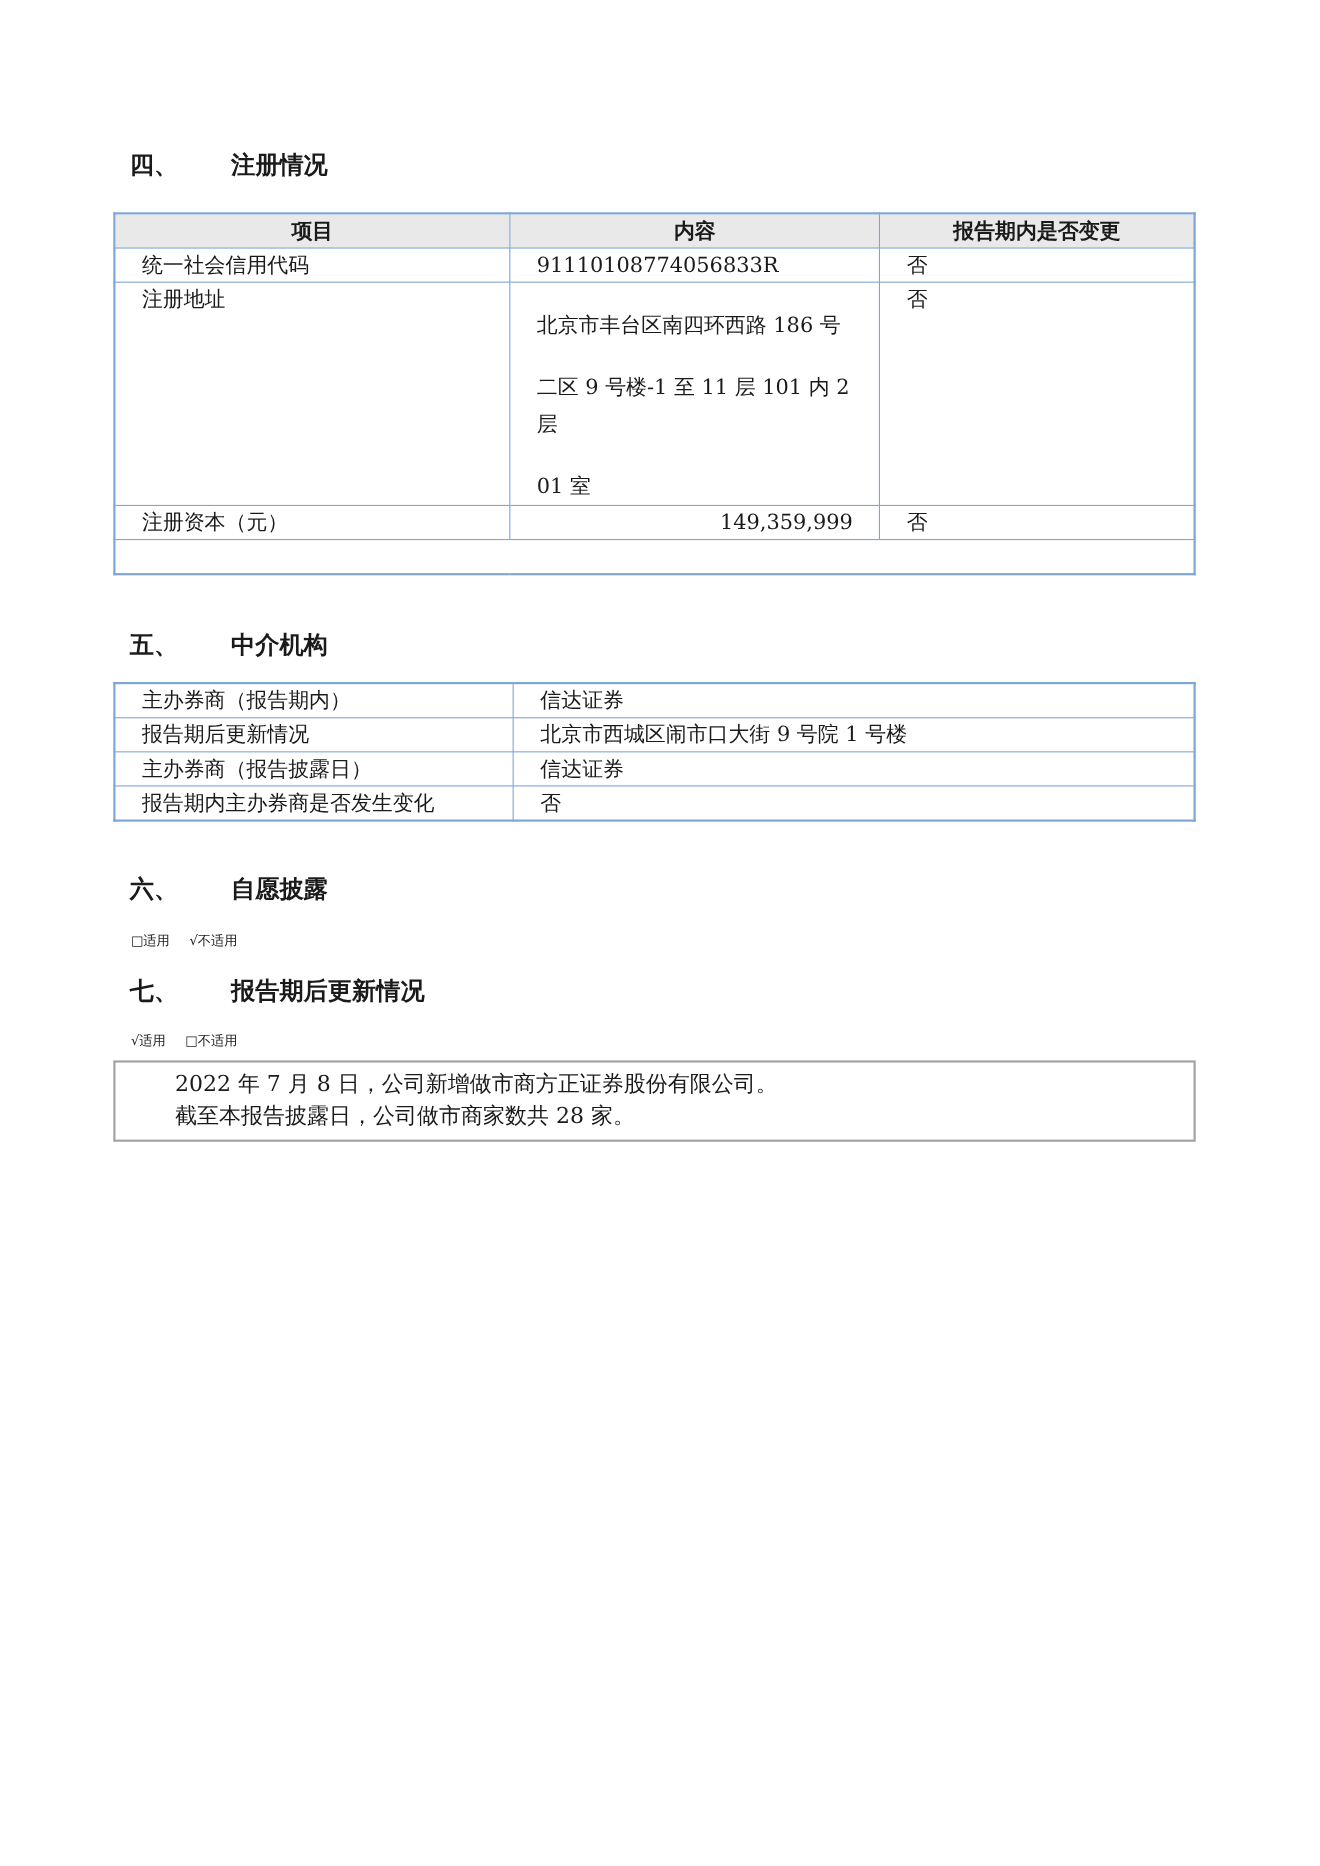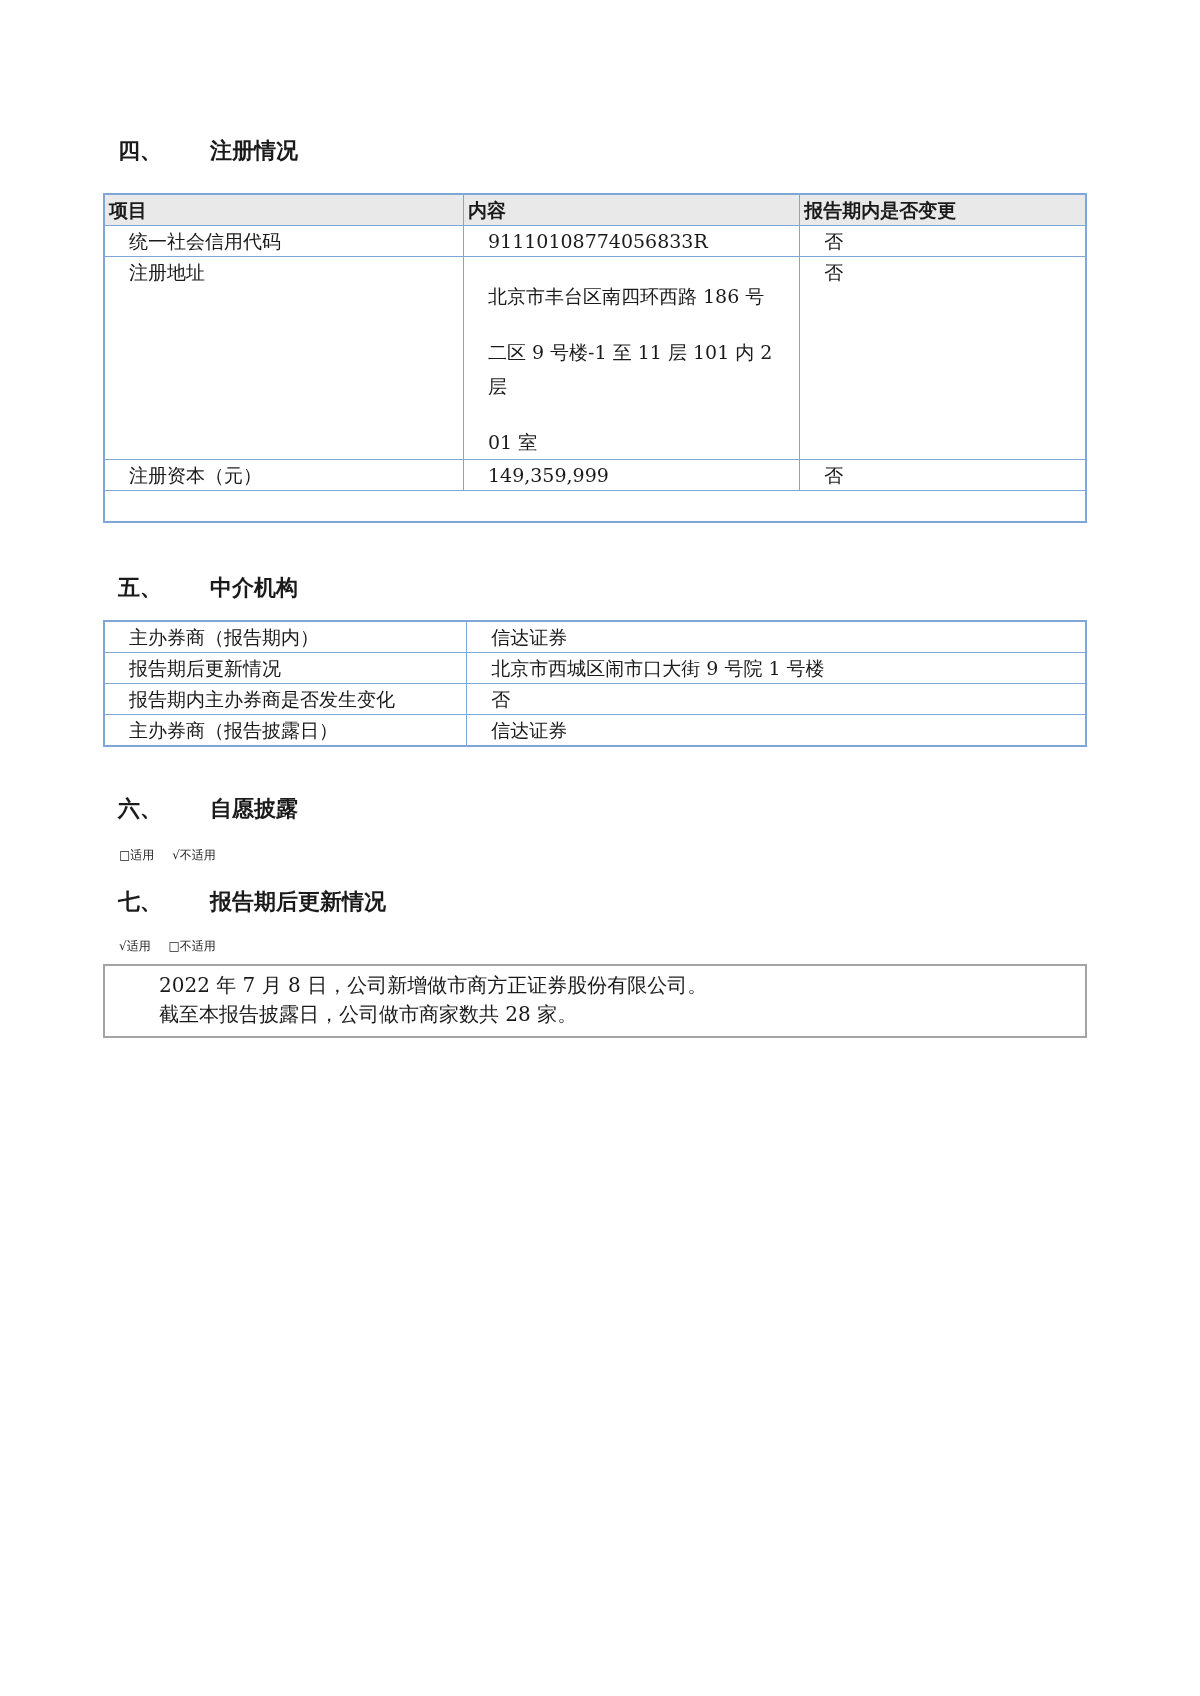--- a/index.html
+++ b/index.html
@@ -45,27 +45,27 @@
   .tbl th, .tbl td {
     border: 1px solid #7ea7d8;
     font-size: 19px;
     padding: 0 24px;
     vertical-align: top;
     overflow: hidden;
   }
   .tbl th {
     background: #e9e9e9;
     font-weight: bold;
-    text-align: left;
+    text-align: center;
     height: 30px;
     line-height: 30px;
     padding: 0 4px;
   }
   .tbl td { line-height: 30px; }
-  td.num-right { }
+  td.num-right { text-align: right; }
   .addr-line { line-height: 34px; margin-top: 22px; }
   td.empty-cell { height: 30px; }
 
   
   .col-item    { width: 358px; }
   .col-content { width: 335px; }
   .col-changed { width: 285px; }
   
   .col-label { width: 362px; }
   .col-value { width: 618px; }
@@ -149,26 +149,26 @@
     <tbody>
         <tr>
       <td>主办券商（报告期内）</td>
       <td>信达证券</td>
     </tr>
     <tr>
       <td>报告期后更新情况</td>
       <td>北京市西城区闹市口大街 9 号院 1 号楼</td>
     </tr>
     <tr>
+      <td>主办券商（报告披露日）</td>
+      <td>信达证券</td>
+    </tr>
+    <tr>
       <td>报告期内主办券商是否发生变化</td>
       <td>否</td>
-    </tr>
-    <tr>
-      <td>主办券商（报告披露日）</td>
-      <td>信达证券</td>
     </tr>
   </tbody>
     </table>
 
   <div class="sec-heading m-sec6">
     <span class="num">六、</span>
     <span class="ttl">自愿披露</span>
   </div>
   <div class="opts m-opt6">
     <span class="opt">□适用</span>

